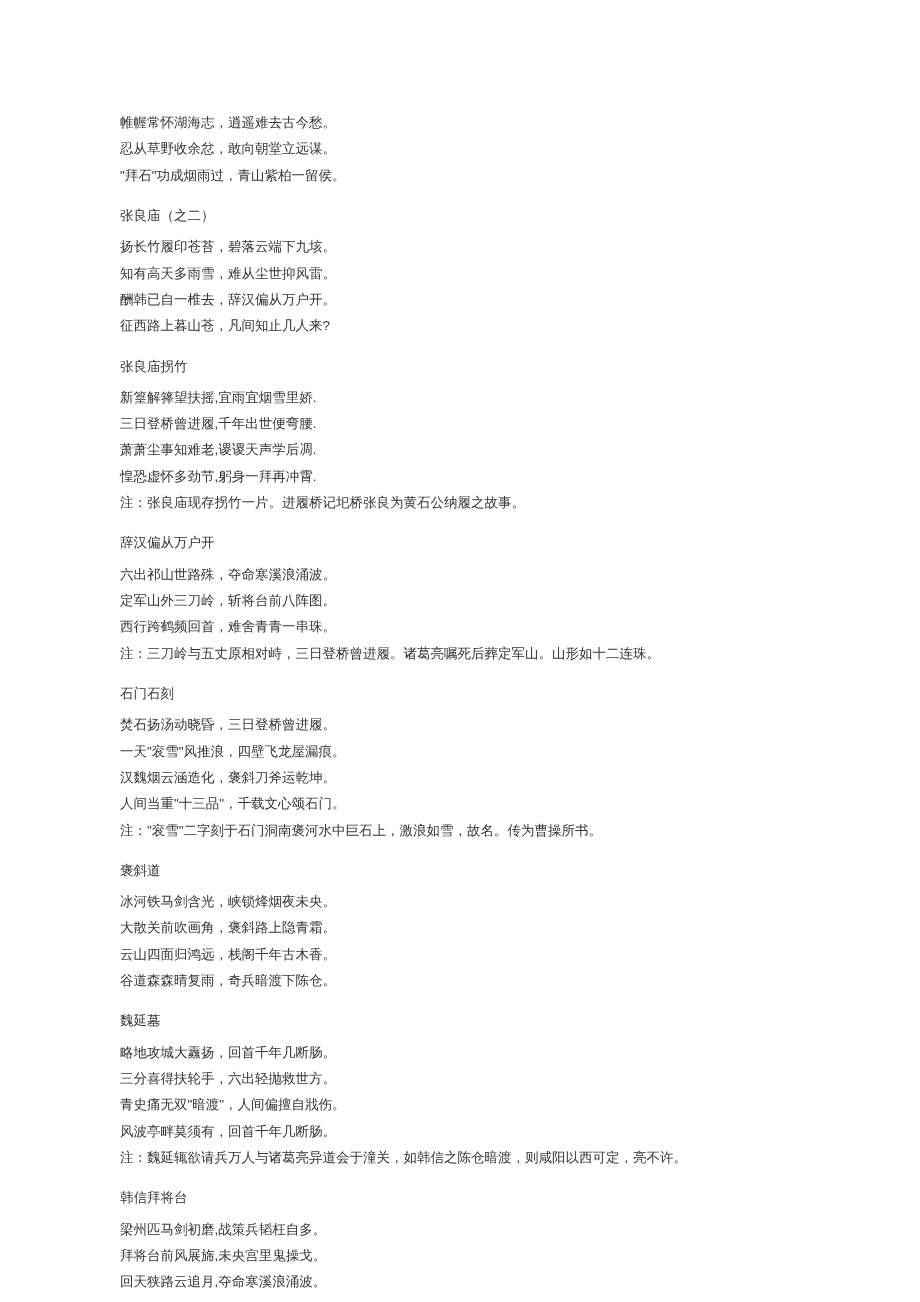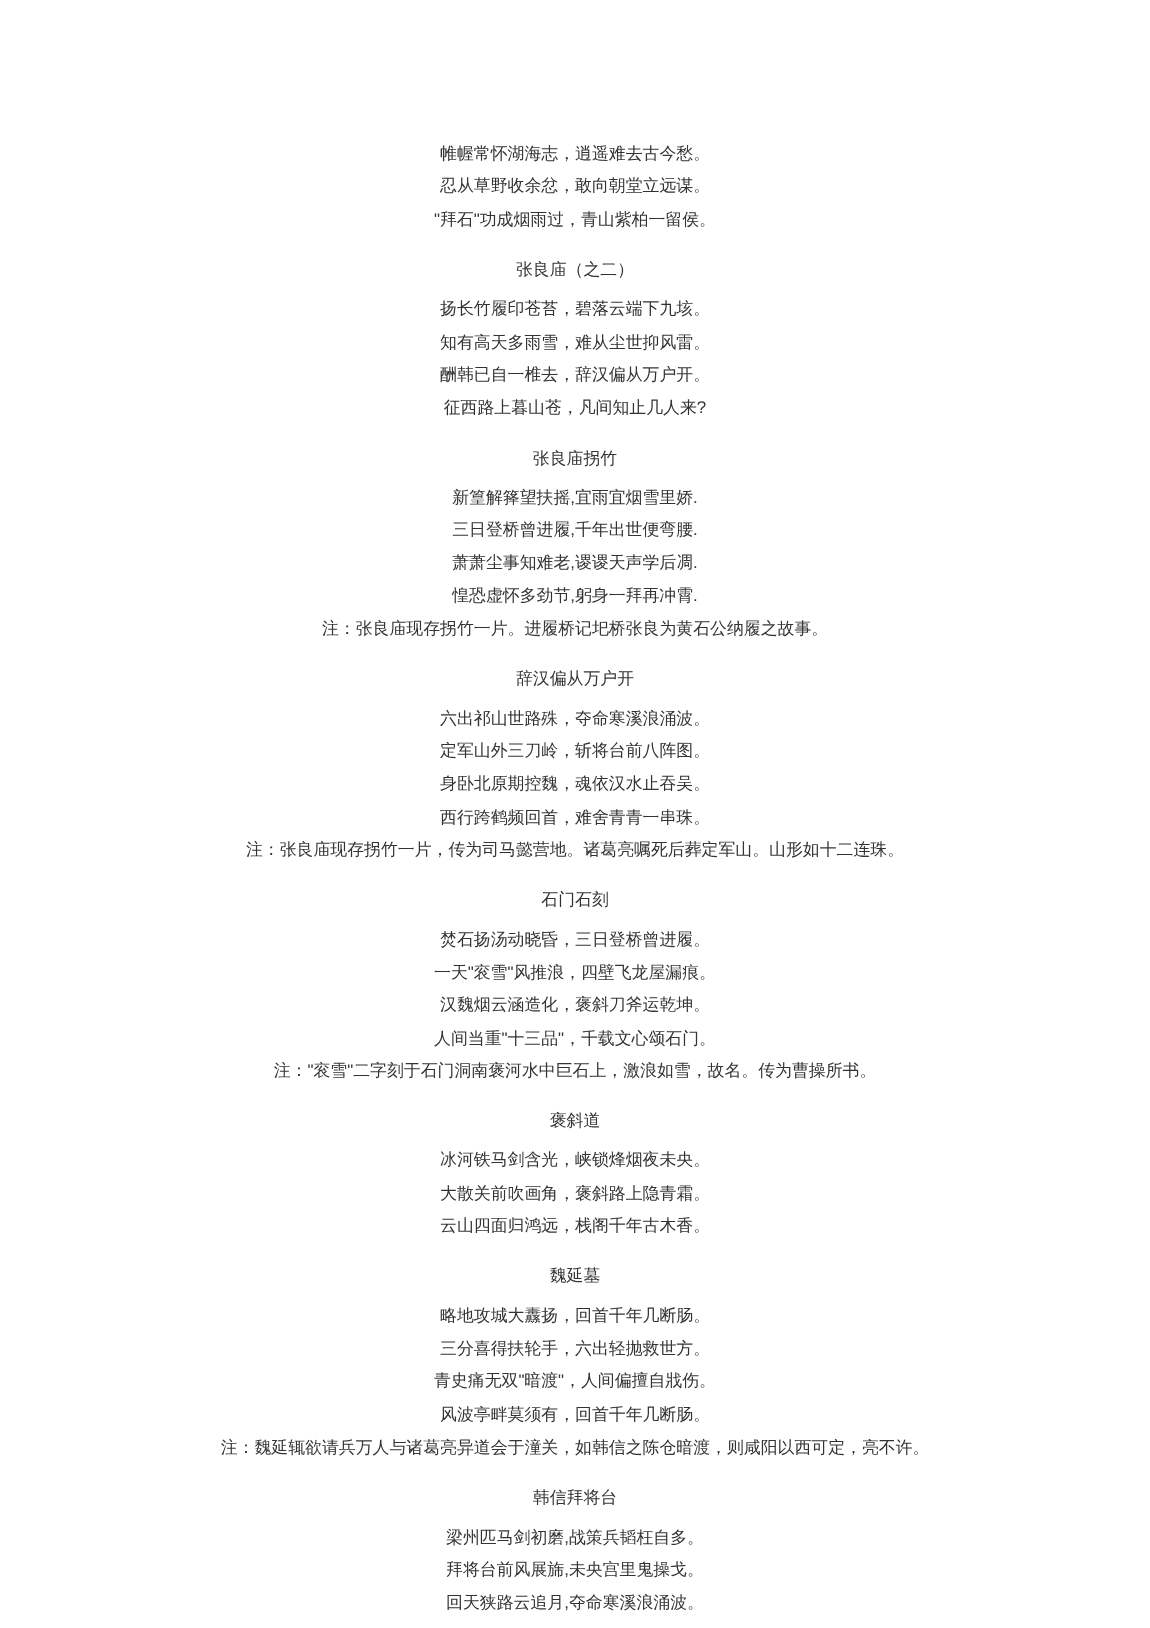--- a/index.html
+++ b/index.html
@@ -5,21 +5,21 @@
     * { margin: 0; padding: 0; box-sizing: border-box; }
     body {
       font-family: "Microsoft YaHei", "SimSun", sans-serif;
       background: #ffffff;
       width: 920px;
       padding: 110px 120px 60px 120px;
       font-size: 13.5px;
       line-height: 1.95;
       color: #333333;
     }
-    .poem-block { margin-bottom: 14px; text-align: center; }
+    .poem-block { margin-bottom: 14px; }
     .poem-title { margin-bottom: 5px; }
     .poem-line { }
     .note { }
   </style>
 </head>
 <body>
 
 <div id="content">
     <div class="poem-block">
       <div class="poem-line">帷幄常怀湖海志，逍遥难去古今愁。</div>
@@ -38,37 +38,37 @@
       <div class="poem-line">新篁解箨望扶摇,宜雨宜烟雪里娇.</div>
       <div class="poem-line">三日登桥曾进履,千年出世便弯腰.</div>
       <div class="poem-line">萧萧尘事知难老,谡谡天声学后凋.</div>
       <div class="poem-line">惶恐虚怀多劲节,躬身一拜再冲霄.</div>
       <div class="note">注：张良庙现存拐竹一片。进履桥记圯桥张良为黄石公纳履之故事。</div>
     </div>
     <div class="poem-block">
       <div class="poem-title">辞汉偏从万户开</div>
       <div class="poem-line">六出祁山世路殊，夺命寒溪浪涌波。</div>
       <div class="poem-line">定军山外三刀岭，斩将台前八阵图。</div>
-      <div class="poem-line">身卧北原期控魏，魂依汉水止吞吴。</div>
       <div class="poem-line">西行跨鹤频回首，难舍青青一串珠。</div>
-      <div class="note">注：张良庙现存拐竹一片，传为司马懿营地。诸葛亮嘱死后葬定军山。山形如十二连珠。</div>
+      <div class="note">注：三刀岭与五丈原相对峙，三日登桥曾进履。诸葛亮嘱死后葬定军山。山形如十二连珠。</div>
     </div>
     <div class="poem-block">
       <div class="poem-title">石门石刻</div>
       <div class="poem-line">焚石扬汤动晓昏，三日登桥曾进履。</div>
       <div class="poem-line">一天"衮雪"风推浪，四壁飞龙屋漏痕。</div>
       <div class="poem-line">汉魏烟云涵造化，褒斜刀斧运乾坤。</div>
       <div class="poem-line">人间当重"十三品"，千载文心颂石门。</div>
       <div class="note">注："衮雪"二字刻于石门洞南褒河水中巨石上，激浪如雪，故名。传为曹操所书。</div>
     </div>
     <div class="poem-block">
       <div class="poem-title">褒斜道</div>
       <div class="poem-line">冰河铁马剑含光，峡锁烽烟夜未央。</div>
       <div class="poem-line">大散关前吹画角，褒斜路上隐青霜。</div>
       <div class="poem-line">云山四面归鸿远，栈阁千年古木香。</div>
+      <div class="poem-line">谷道森森晴复雨，奇兵暗渡下陈仓。</div>
     </div>
     <div class="poem-block">
       <div class="poem-title">魏延墓</div>
       <div class="poem-line">略地攻城大纛扬，回首千年几断肠。</div>
       <div class="poem-line">三分喜得扶轮手，六出轻抛救世方。</div>
       <div class="poem-line">青史痛无双"暗渡"，人间偏擅自戕伤。</div>
       <div class="poem-line">风波亭畔莫须有，回首千年几断肠。</div>
       <div class="note">注：魏延辄欲请兵万人与诸葛亮异道会于潼关，如韩信之陈仓暗渡，则咸阳以西可定，亮不许。</div>
     </div>
     <div class="poem-block">

